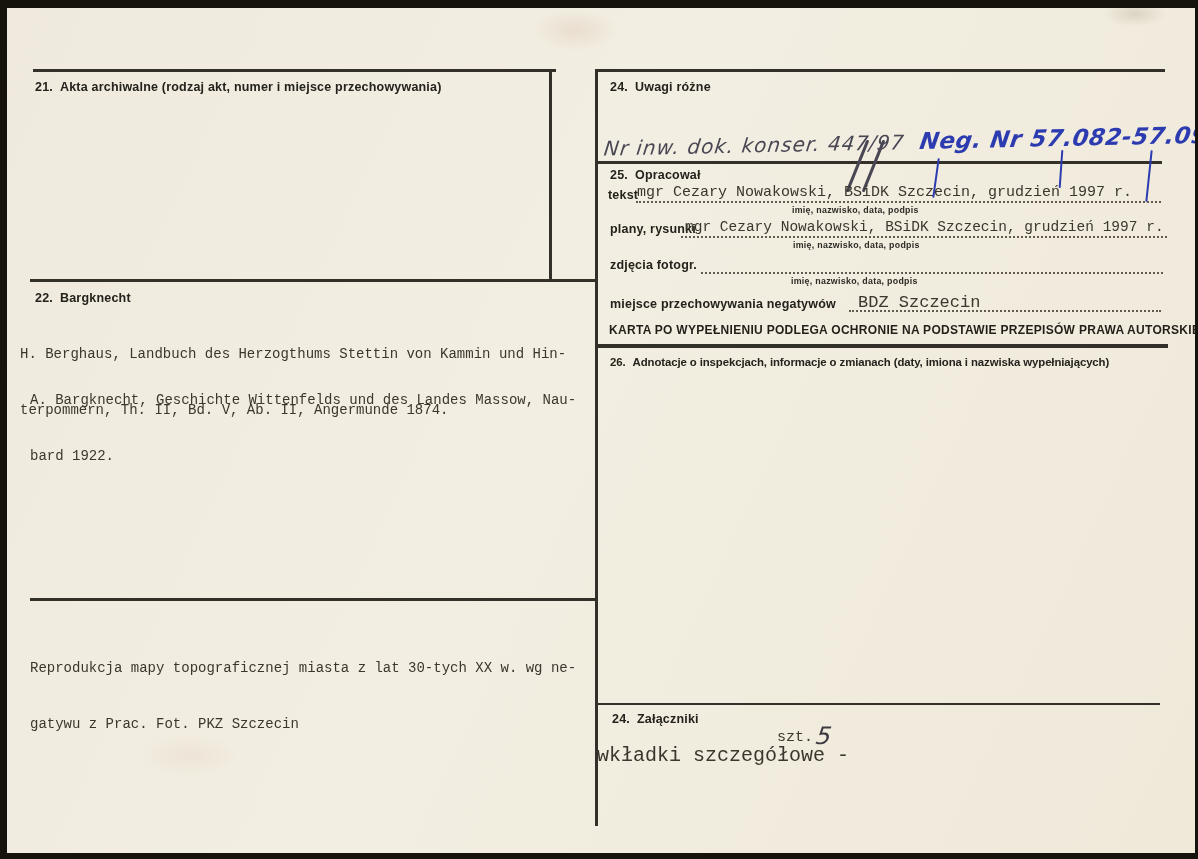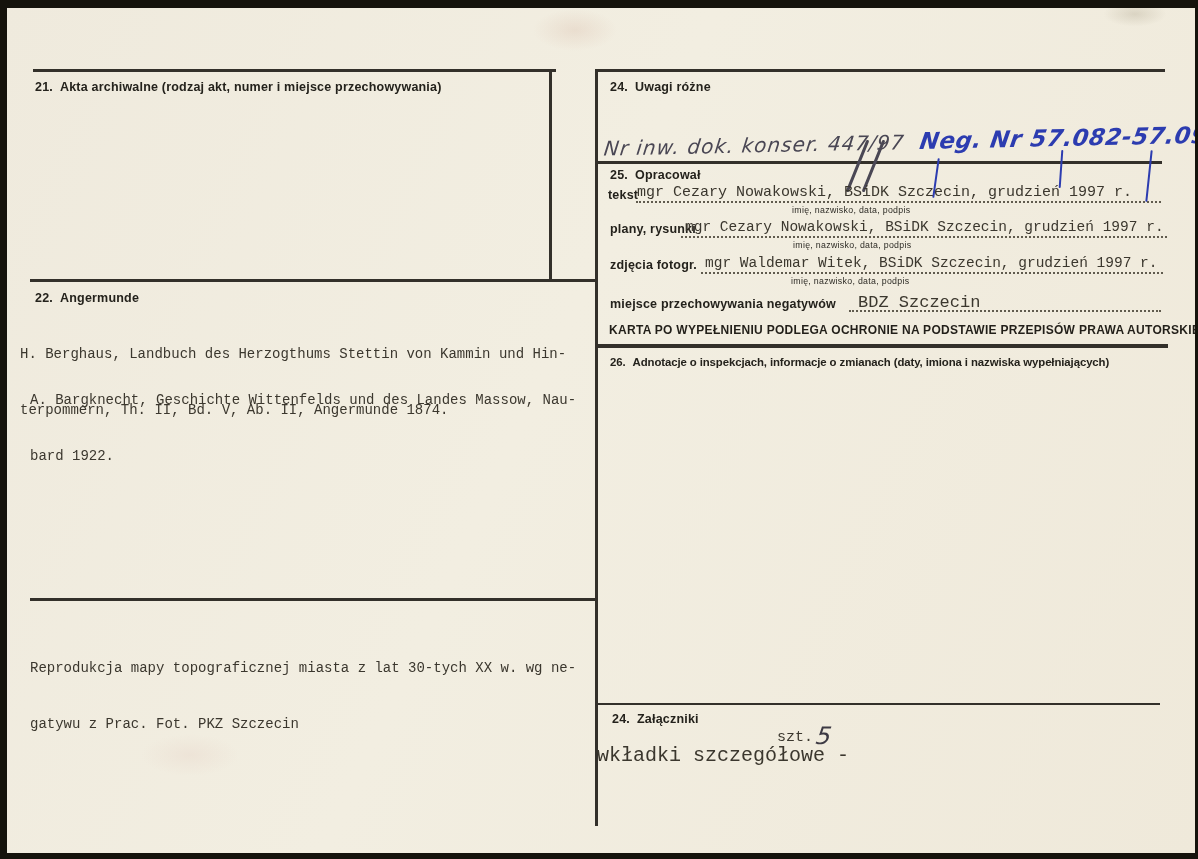--- a/index.html
+++ b/index.html
@@ -14,21 +14,21 @@
   .edge{position:absolute;background:#15130c;}
   .line{position:absolute;background:#33302a;}
   .dotted{position:absolute;height:0;border-bottom:2px dotted #605b4e;}
   .hdr{position:absolute;font-weight:bold;color:#24221c;font-size:12.5px;
        letter-spacing:.2px;white-space:nowrap;}
   .hdr .num{margin-right:7px;}
   .mono{position:absolute;font-family:"Liberation Mono","DejaVu Sans Mono",monospace;
         color:#3b372e;font-size:14px;line-height:18.5px;white-space:pre;}
   .val{position:absolute;font-family:"Liberation Mono","DejaVu Sans Mono",monospace;
        color:#3b372e;white-space:nowrap;}
-  .caption{position:absolute;font-size:8.8px;font-weight:normal;color:#2d2b25;
+  .caption{position:absolute;font-size:8.8px;font-weight:bold;color:#2d2b25;
            letter-spacing:.3px;white-space:nowrap;}
   .notice{position:absolute;font-weight:bold;color:#221f19;font-size:12px;
           letter-spacing:.3px;white-space:nowrap;}
   .hand{position:absolute;font-family:"DejaVu Sans",sans-serif;font-style:italic;
         white-space:nowrap;transform:rotate(-1.2deg);}
   .hand .ink{color:#4a4754;font-size:20px;letter-spacing:1px;transform:skewX(-8deg);display:inline-block;}
   .hand .blue{color:#2c3cb0;font-size:23px;font-weight:bold;letter-spacing:.5px;
               margin-left:10px;transform:skewX(-10deg);display:inline-block;}
   .hand5{position:absolute;font-family:"DejaVu Sans",sans-serif;font-style:italic;
          color:#3d3a44;font-size:24px;transform:skewX(-8deg);}
@@ -50,21 +50,21 @@
   <div class="line" style="left:595px;top:69px;width:570px;height:3px"></div>
   <div class="line" style="left:595px;top:161px;width:567px;height:3px"></div>
   <div class="line" style="left:595px;top:344px;width:573px;height:4px"></div>
   <div class="line" style="left:597px;top:703px;width:563px;height:2px"></div>
 
   <div class="hdr" style="left:35px;top:80px">
     <span class="num">21.</span><span>Akta archiwalne (rodzaj akt, numer i miejsce przechowywania)</span>
   </div>
 
   <div class="hdr" style="left:35px;top:291px">
-    <span class="num">22.</span><span>Angermunde</span>
+    <span class="num">22.</span><span>Bargknecht</span>
   </div>
   <div class="mono" style="left:20px;top:308px">
     <div>H. Berghaus, Landbuch des Herzogthums Stettin von Kammin und Hin-</div>
     <div>terpommern, Th. II, Bd. V, Ab. II, Angermunde 1874.</div>
   </div>
   <div class="mono" style="left:30px;top:354px">
     <div>A. Bargknecht, Geschichte Wittenfelds und des Landes Massow, Nau-</div>
     <div>bard 1922.</div>
   </div>
 
@@ -95,21 +95,20 @@
   <div class="val" style="left:637px;top:184px;font-size:15px">mgr Cezary Nowakowski, BSiDK Szczecin, grudzień 1997 r.</div>
   <div class="dotted" style="left:636px;top:201px;width:525px"></div>
   <div class="caption" style="left:792px;top:205px">imię, nazwisko, data, podpis</div>
 
   <div class="hdr" style="left:610px;top:222px">plany, rysunki</div>
   <div class="val" style="left:685px;top:219px;font-size:14.5px">mgr Cezary Nowakowski, BSiDK Szczecin, grudzień 1997 r.</div>
   <div class="dotted" style="left:681px;top:236px;width:486px"></div>
   <div class="caption" style="left:793px;top:240px">imię, nazwisko, data, podpis</div>
 
   <div class="hdr" style="left:610px;top:258px">zdjęcia fotogr.</div>
-  <div class="val" style="left:705px;top:255px;font-size:14.5px">mgr Waldemar Witek, BSiDK Szczecin, grudzień 1997 r.</div>
   <div class="dotted" style="left:701px;top:272px;width:462px"></div>
   <div class="caption" style="left:791px;top:276px">imię, nazwisko, data, podpis</div>
 
   <div class="hdr" style="left:610px;top:297px">miejsce przechowywania negatywów</div>
   <div class="val" style="left:858px;top:293px;font-size:17px">BDZ Szczecin</div>
   <div class="dotted" style="left:849px;top:310px;width:312px"></div>
 
   <div class="notice" style="left:609px;top:323px">KARTA PO WYPEŁNIENIU PODLEGA OCHRONIE NA PODSTAWIE PRZEPISÓW PRAWA AUTORSKIEGO</div>
 
   <div class="hdr" style="left:610px;top:356px;font-size:11.4px;letter-spacing:-0.1px">

